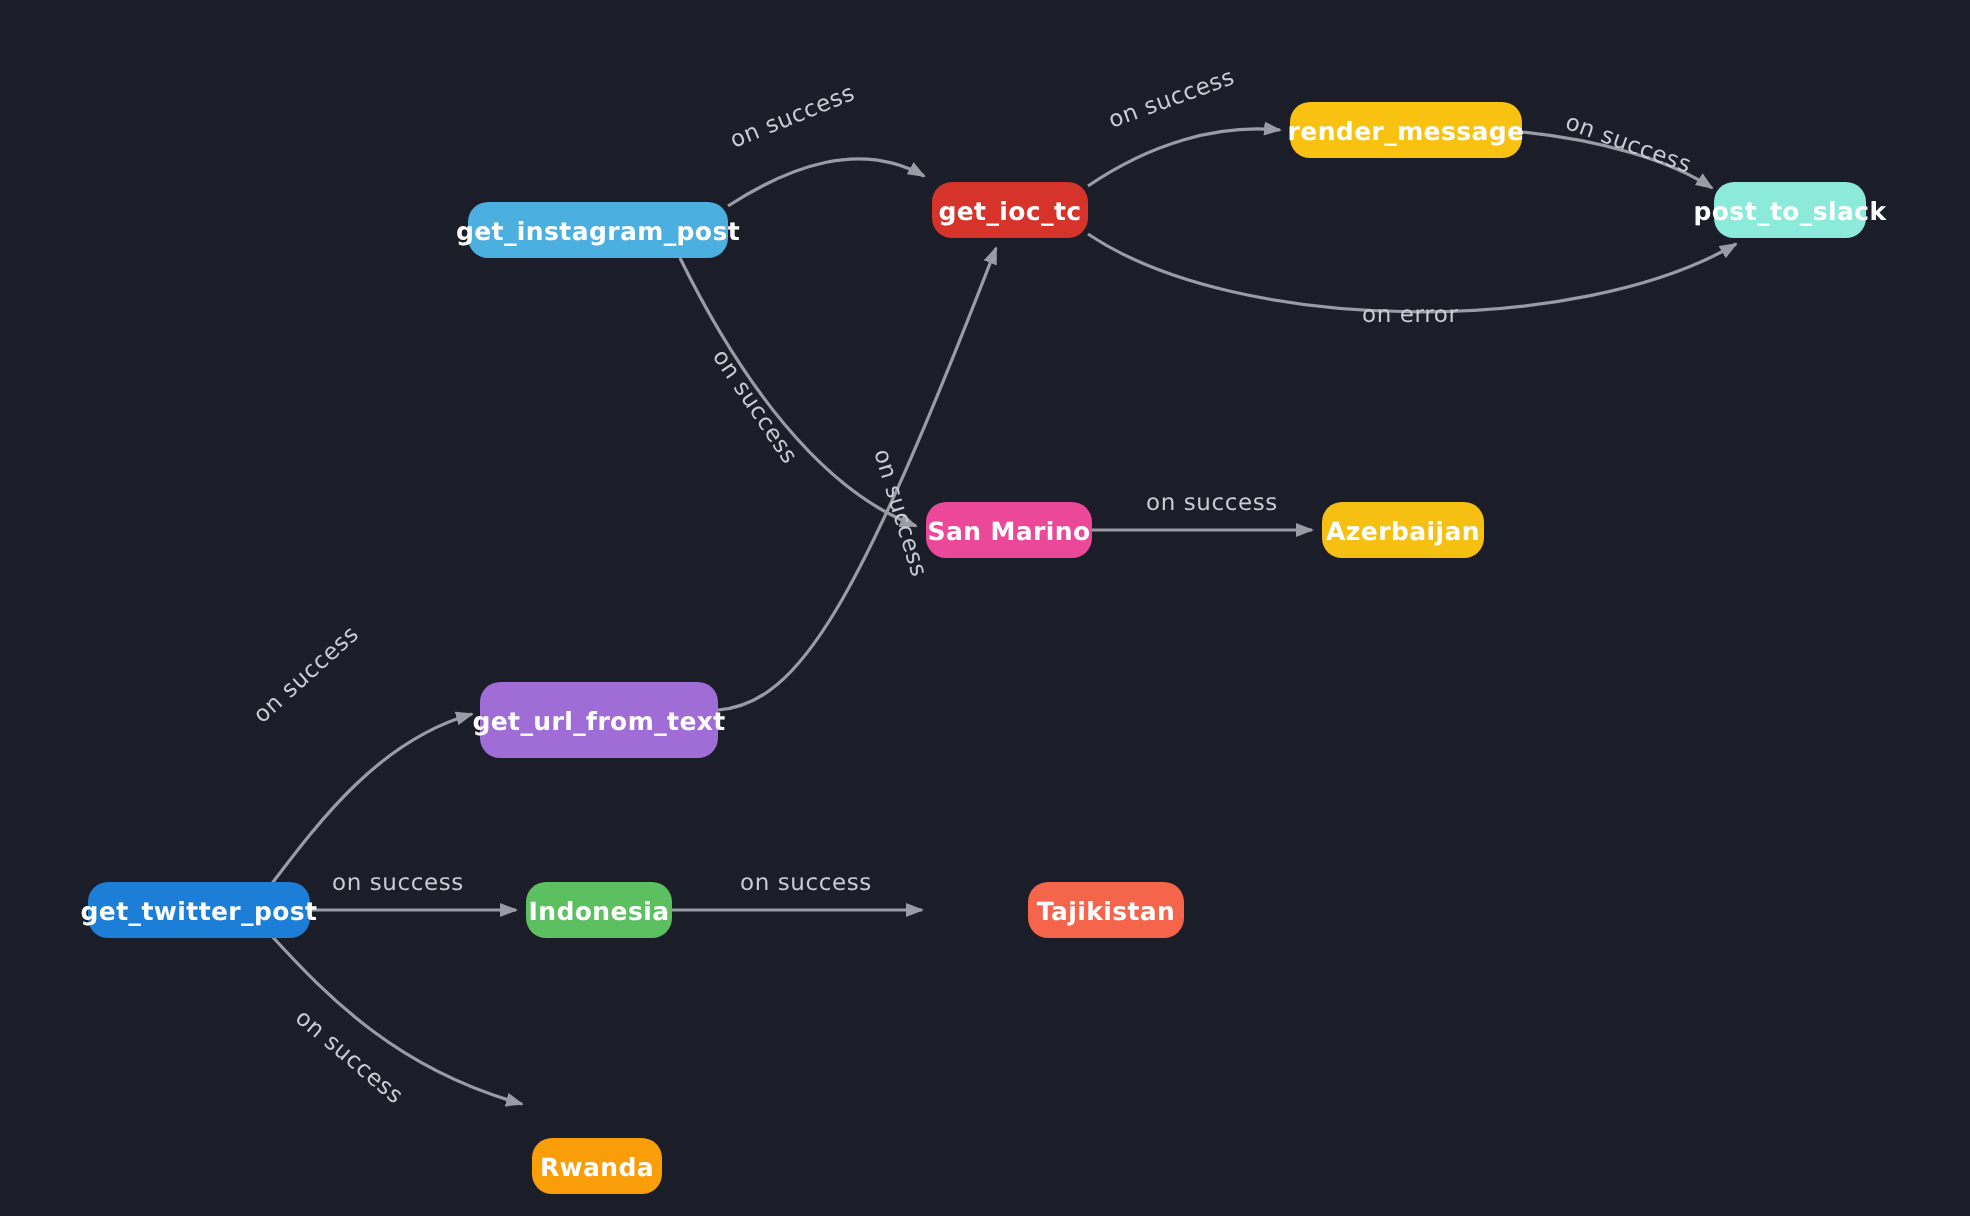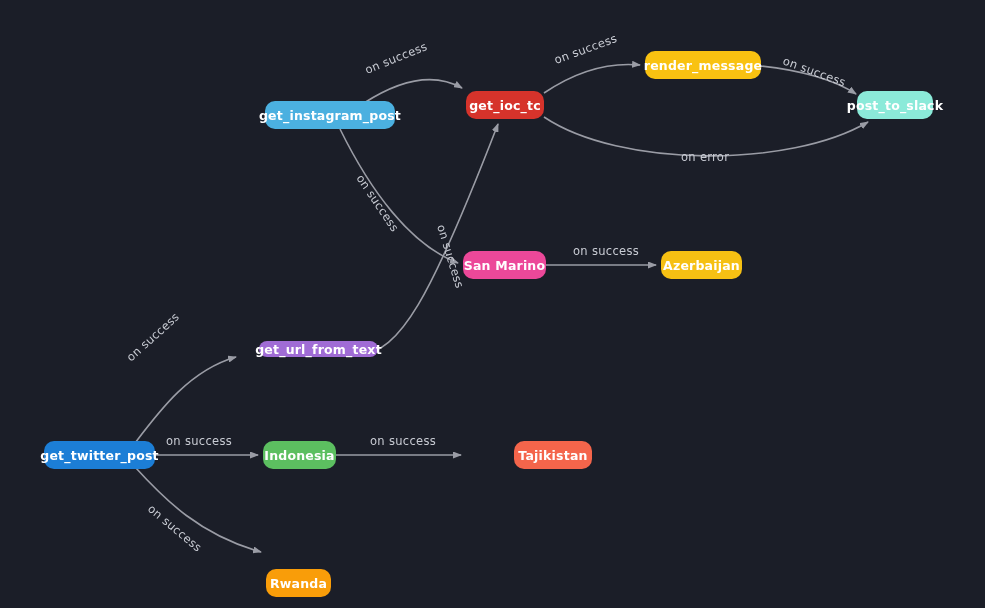--- a/index.html
+++ b/index.html
@@ -85,26 +85,26 @@
         <text class="edge-label" x="573" y="255" fill="#c9ccd4">on success</text>
         <text class="edge-label" x="437" y="226" fill="#c9ccd4" transform="rotate(73 437 226)">on success</text>
         <text class="edge-label" x="131" y="362" fill="#c9ccd4" transform="rotate(-42 131 362)">on success</text>
         <text class="edge-label" x="166" y="445" fill="#c9ccd4">on success</text>
         <text class="edge-label" x="370" y="445" fill="#c9ccd4">on success</text>
         <text class="edge-label" x="147" y="510" fill="#c9ccd4" transform="rotate(40 147 510)">on success</text>
       </g>
   </svg>
 
   <div id="nodes-layer">
-      <div class="node" style="left: 234px; top: 101px; width: 130px; height: 28px; background: rgb(75, 176, 224); color: rgb(255, 255, 255); margin-left: 31px;">get_instagram_post</div>
+      <div class="node" style="left: 234px; top: 101px; width: 130px; height: 28px; background: rgb(75, 176, 224); color: rgb(255, 255, 255);">get_instagram_post</div>
       <div class="node" style="left: 466px; top: 91px; width: 78px; height: 28px; background: rgb(214, 51, 43); color: rgb(255, 255, 255);">get_ioc_tc</div>
       <div class="node" style="left: 645px; top: 51px; width: 116px; height: 28px; background: rgb(249, 194, 17); color: rgb(255, 255, 255);">render_message</div>
       <div class="node" style="left: 857px; top: 91px; width: 76px; height: 28px; background: rgb(139, 234, 217); color: rgb(255, 255, 255);">post_to_slack</div>
       <div class="node" style="left: 463px; top: 251px; width: 83px; height: 28px; background: #ec4899; color: rgb(255, 255, 255);">San Marino</div>
       <div class="node" style="left: 661px; top: 251px; width: 81px; height: 28px; background: rgb(246, 192, 19); color: rgb(255, 255, 255);">Azerbaijan</div>
-      <div class="node" style="left: 240px; top: 341px; width: 119px; height: 16px; background: rgb(160, 108, 213); color: rgb(255, 255, 255); margin-left: 19px;">get_url_from_text</div>
+      <div class="node" style="left: 240px; top: 341px; width: 119px; height: 38px; background: rgb(160, 108, 213); color: rgb(255, 255, 255);">get_url_from_text</div>
       <div class="node" style="left: 24px; top: 441px; width: 111px; height: 28px; background: rgb(28, 126, 214); color: rgb(255, 255, 255); margin-left: 20px;">get_twitter_post</div>
       <div class="node" style="left: 263px; top: 441px; width: 73px; height: 28px; background: rgb(92, 191, 96); color: rgb(255, 255, 255);">Indonesia</div>
       <div class="node" style="left: 466px; top: 441px; width: 78px; height: 28px; background: rgb(244, 101, 75); color: rgb(255, 255, 255); margin-left: 48px;">Tajikistan</div>
       <div class="node" style="left: 266px; top: 569px; width: 65px; height: 28px; background: rgb(249, 157, 9); color: rgb(255, 255, 255);">Rwanda</div>
     </div>
 
 </div>
 
 </body></html>

